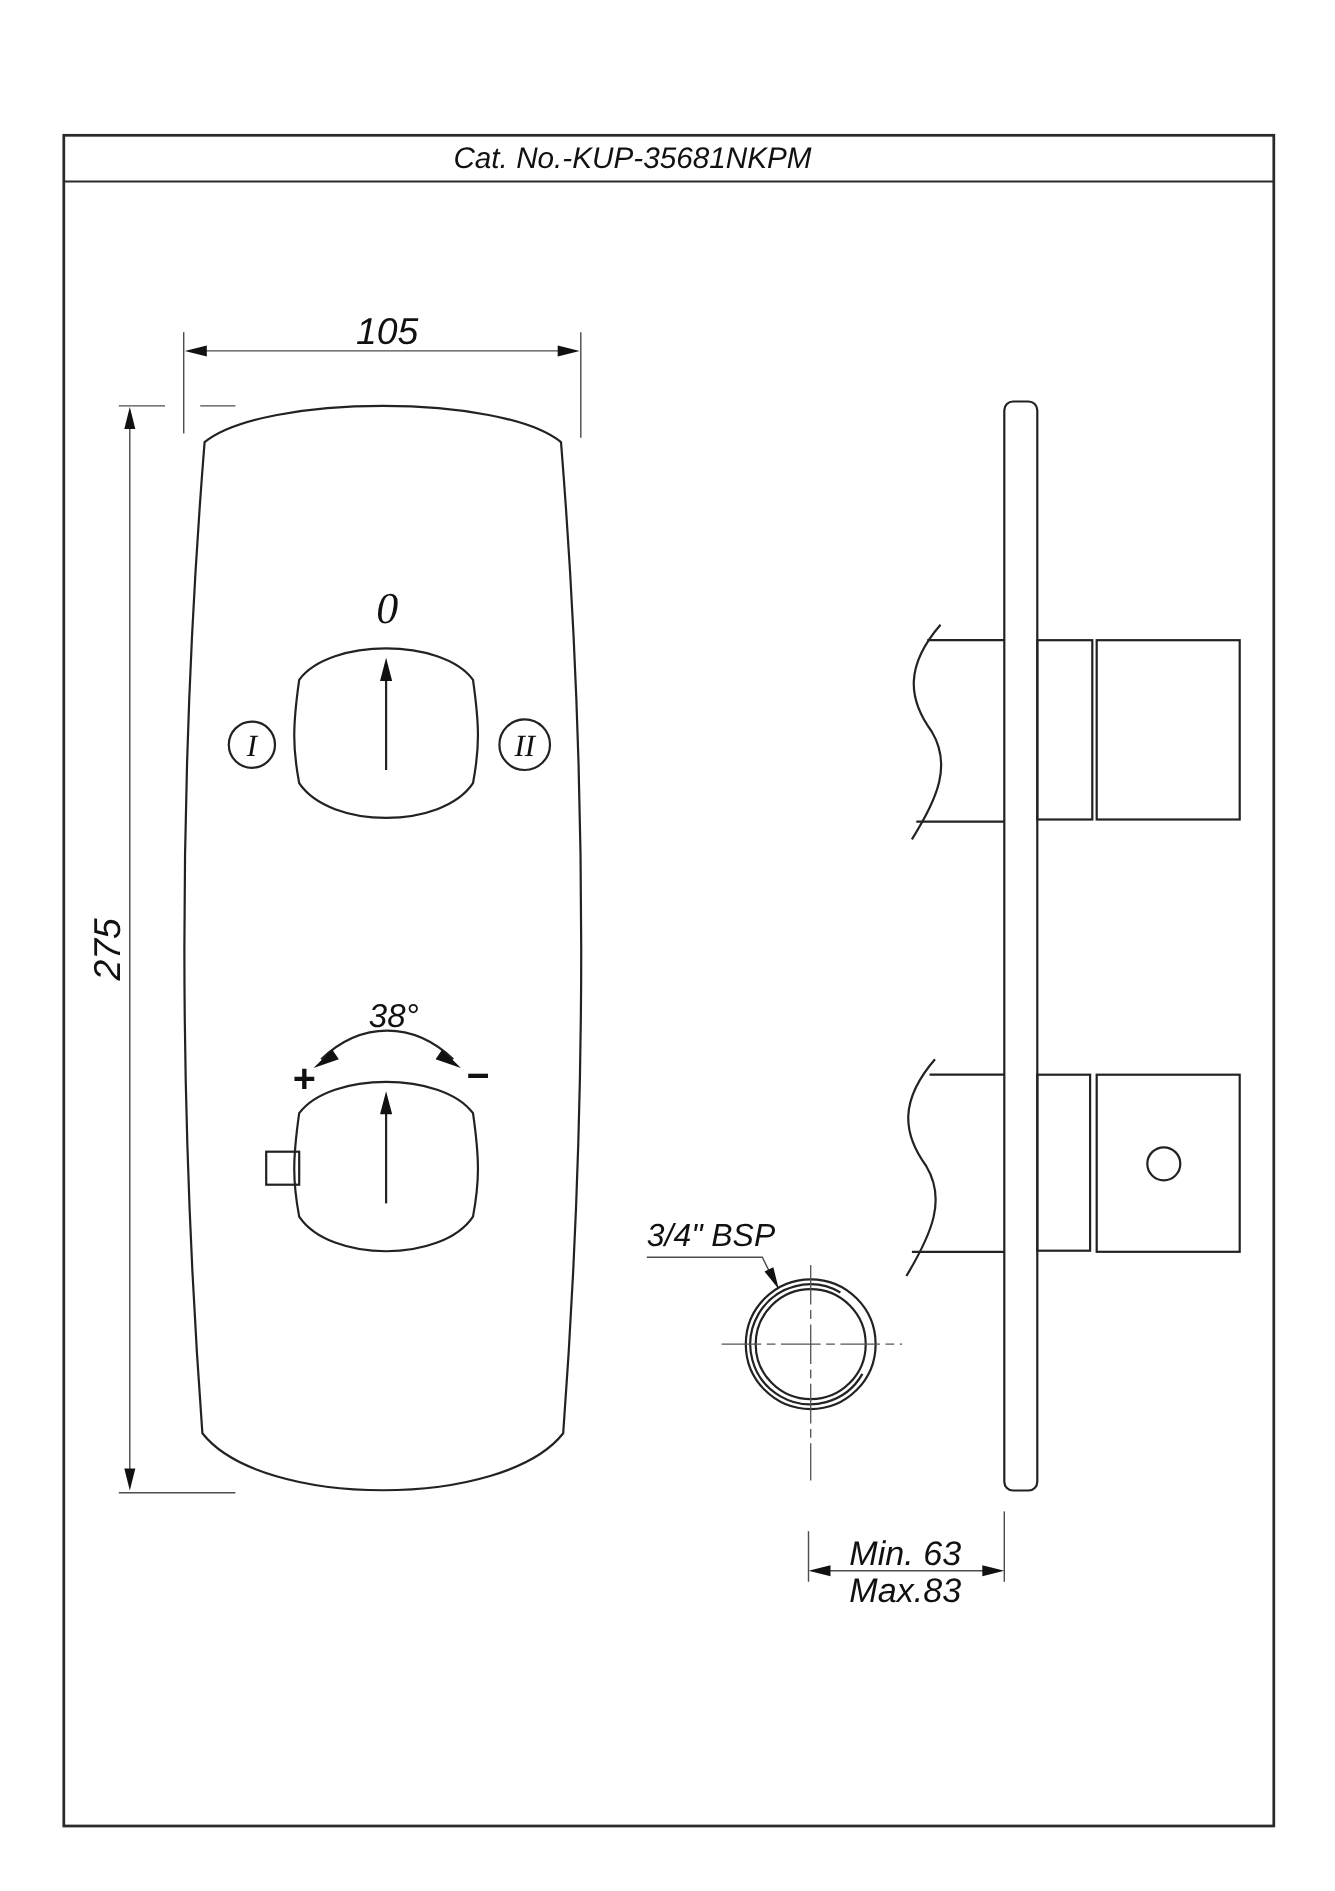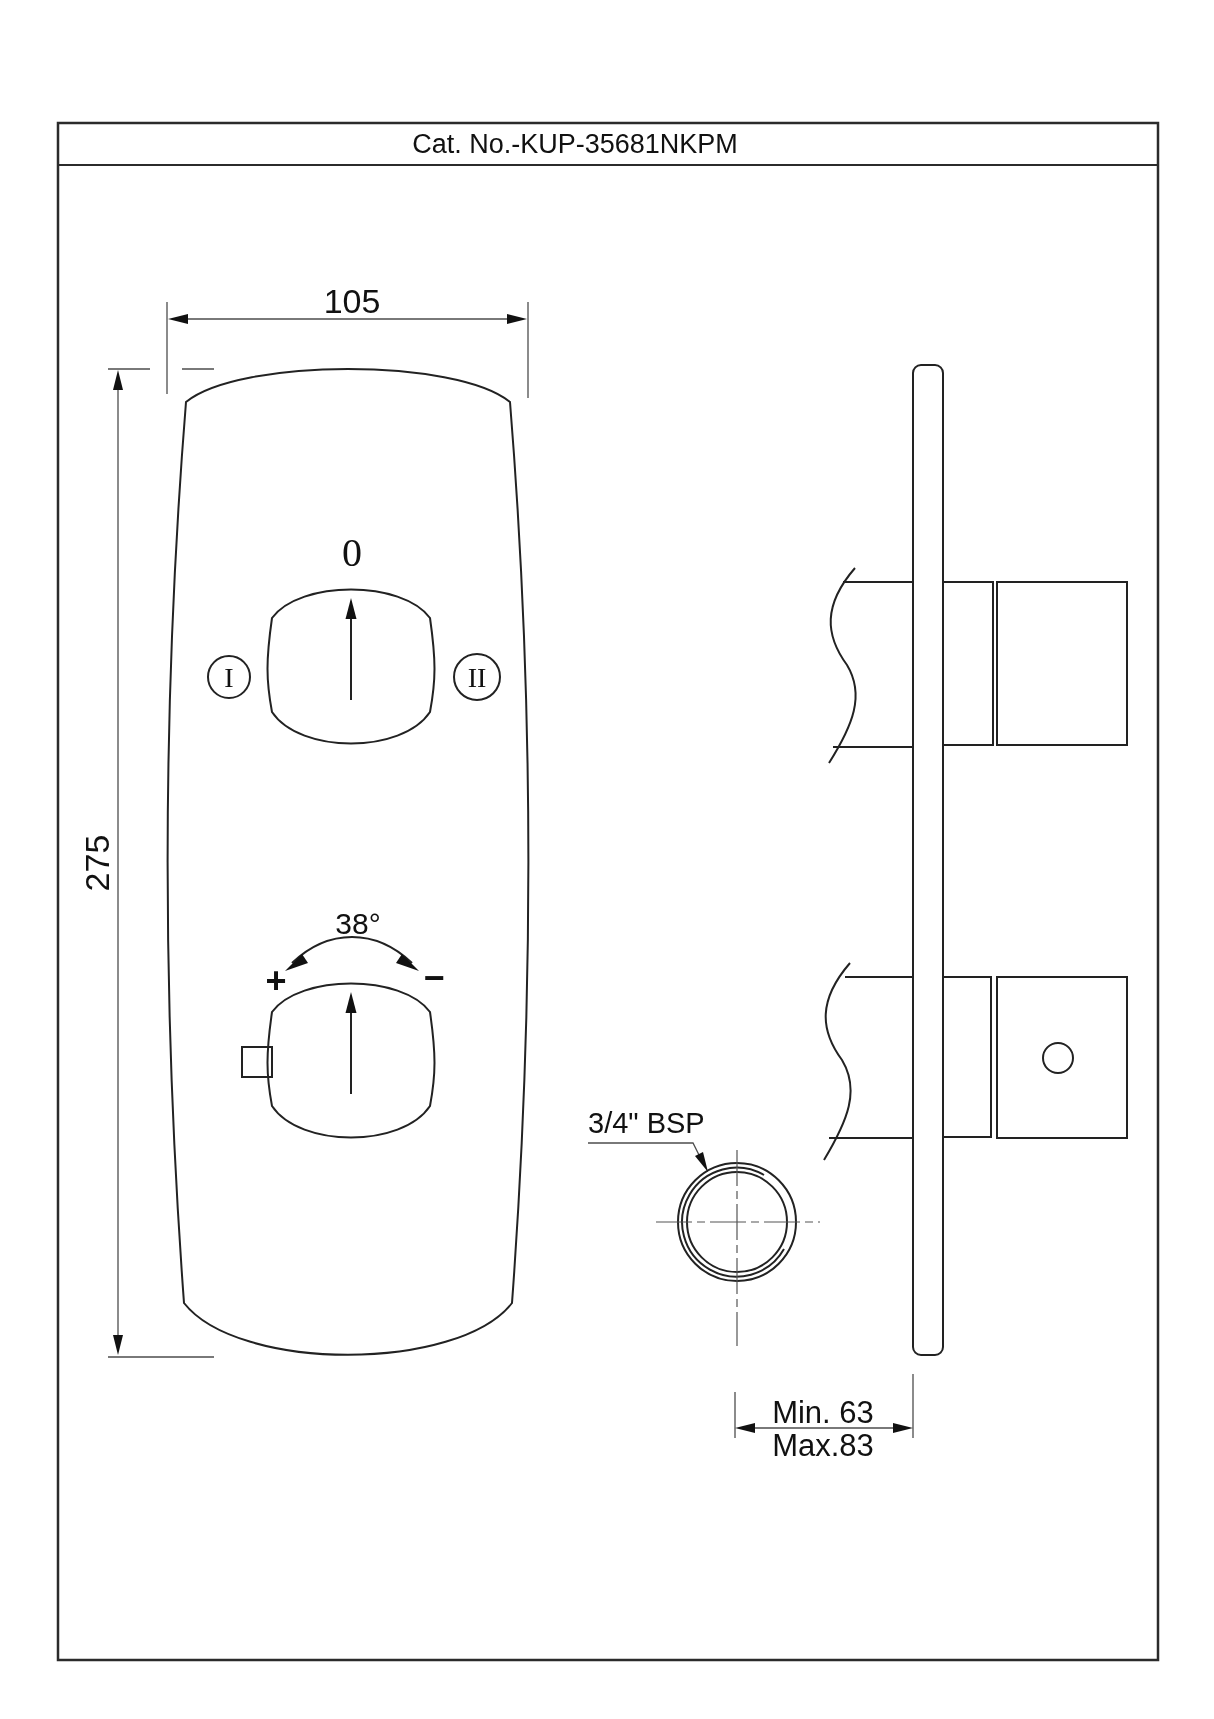--- a/index.html
+++ b/index.html
@@ -3,20 +3,21 @@
 <meta charset="utf-8">
 <style>
   html,body { margin:0; padding:0; background:#fff; }
   .canvas {
     position: relative;
     width: 1214px;
     height: 1719px;
     background: #ffffff;
     font-family: "Liberation Sans", sans-serif;
     overflow: hidden;
+    font-style: italic;
   }
   svg { position:absolute; left:0; top:0; }
   .sans  { font-family: "Liberation Sans", sans-serif; fill:#111; }
   .serif { font-family: "Liberation Serif", serif; fill:#111; }
   .obj   { stroke:#222; fill:none; stroke-width:2; }
   .dim   { stroke:#4d4d4d; fill:none; stroke-width:1.3; }
   .cl    { stroke:#555; fill:none; stroke-width:1.2; }
   .ah    { fill:#111; stroke:none; }
 </style>
 </head>

